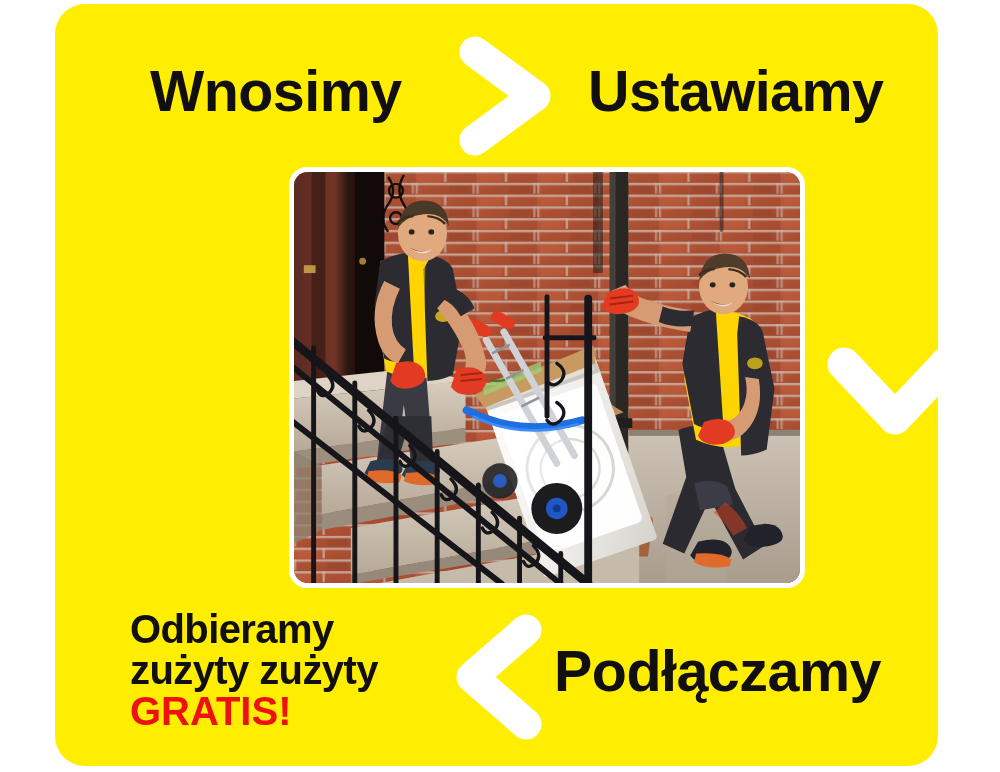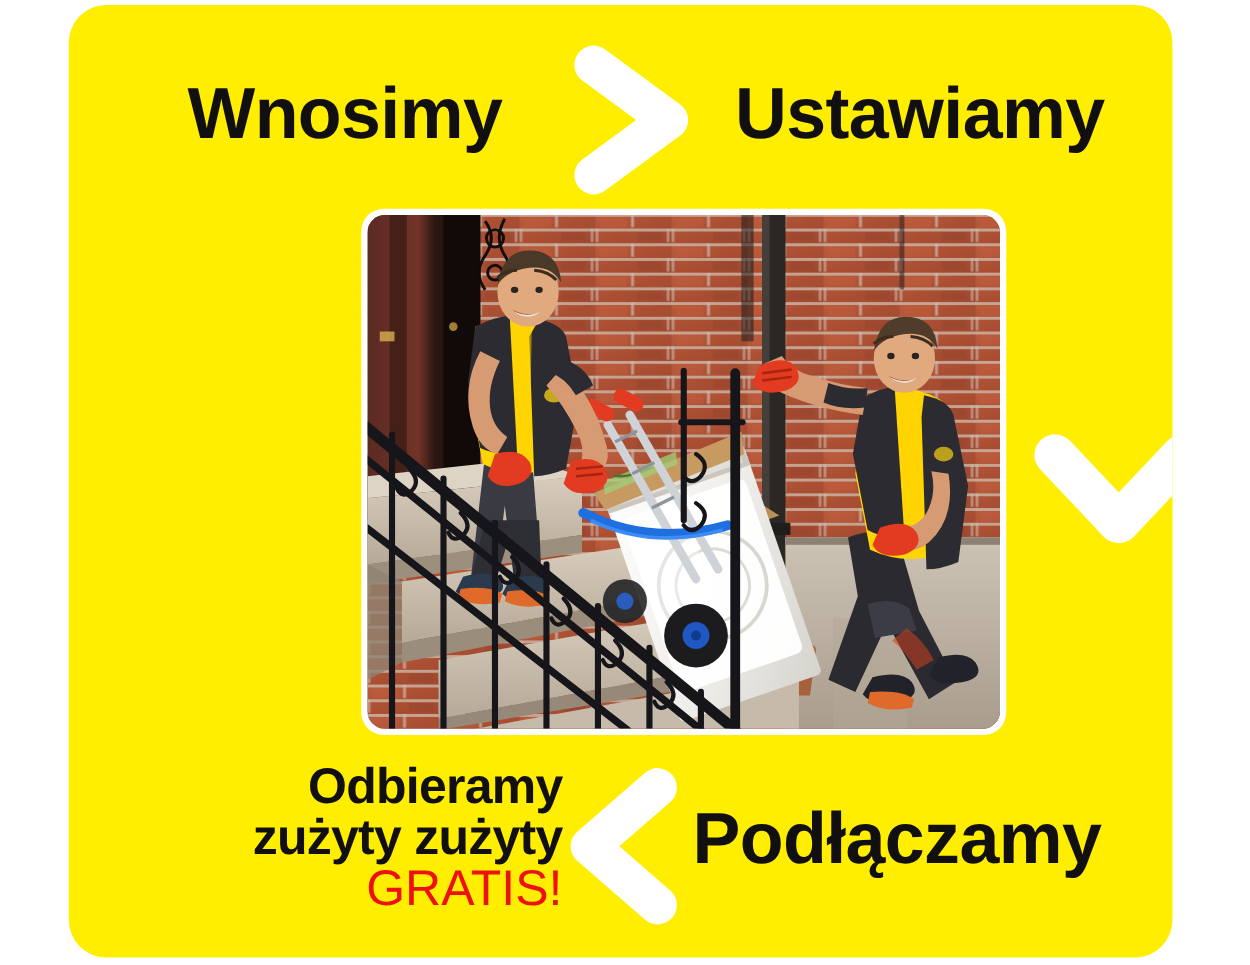--- a/index.html
+++ b/index.html
@@ -52,36 +52,36 @@
     font-size: 58px;
     transform: scaleX(0.99);
     transform-origin: left top;
   }
 
   
   #block-odbieramy {
     position: absolute;
     left: 75px; top: 605px;
     width: 320px;
-    text-align: right;
+    text-align: left;
     line-height: 1.03;
   }
   #block-odbieramy .l1,
   #block-odbieramy .l2 {
     display: block;
     color: #120f10;
     font-weight: 700;
     font-size: 40px;
     letter-spacing: -0.6px;
     white-space: nowrap;
   }
   #block-odbieramy .l3 {
     display: block;
     color: #ee1111;
-    font-weight: 400;
+    font-weight: 700;
     font-size: 40px;
     letter-spacing: 0px;
     white-space: nowrap;
   }
 
   
   .chev { position: absolute; }
   #chev-right { left: 398px; top: 32px;  width: 106px; height: 120px; }
   #chev-down  { left: 770px; top: 340px; width: 140px; height: 100px; }
   #chev-left  { left: 393px; top: 608px; width: 106px; height: 130px; }

